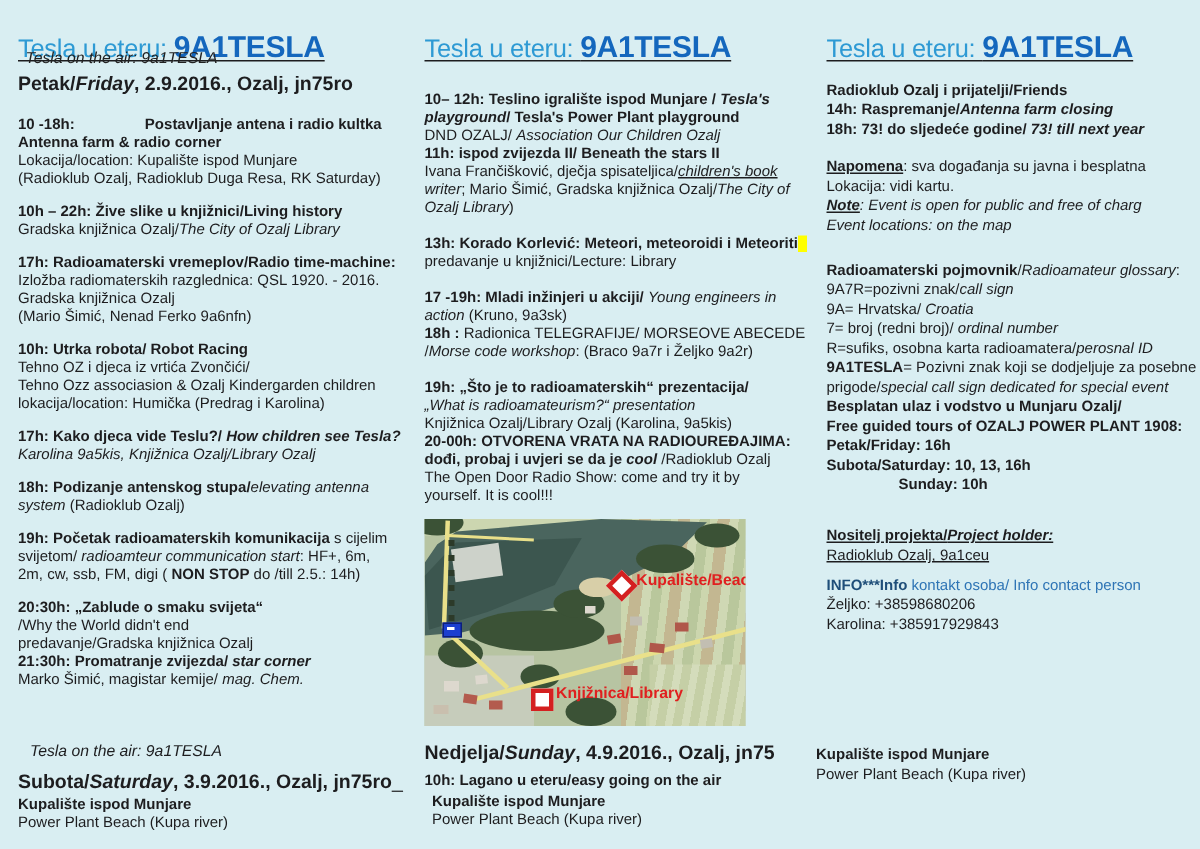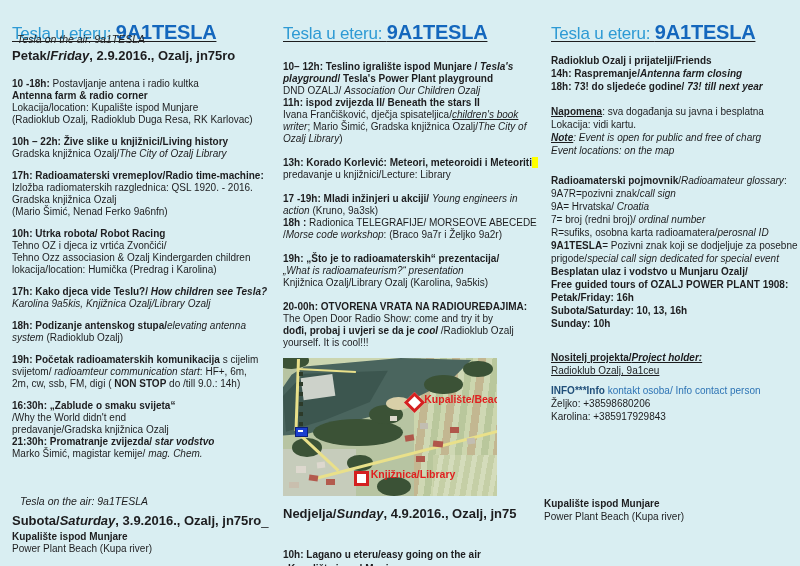--- a/index.html
+++ b/index.html
@@ -60,45 +60,45 @@
 
   <div class="col col-left">
     <div class="title-wrap">
       <span class="title-underline">
         <span class="t-prefix">Tesla u eteru: </span><span class="t-call">9A1TESLA</span>
       </span>
       <span class="overlay-italic">Tesla on the air: 9a1TESLA</span>
     </div>
     <div>
         <p class="line" style="margin-top: 2px; font-size: 13px; line-height: 16.9px;"><span style="font-weight: 700;">Petak/</span><span style="font-weight: 700; font-style: italic;">Friday</span><span style="font-weight: 700;">, 2.9.2016., Ozalj, jn75ro</span></p>
-        <p class="line" style="margin-top: 13px;"><span style="font-weight: 700;">10 -18h</span><span style="font-weight: 700;">: </span><span style="font-weight: 400;">Postavljanje antena i radio kultka</span></p>
+        <p class="line" style="margin-top: 13px;"><span style="font-weight: 700;">10 -18h</span><span style="font-weight: 700;">: </span><span style="font-weight: 700; margin-left: 44px;">Postavljanje antena i radio kultka</span></p>
         <p class="line"><span style="font-weight: 700;">Antenna farm &amp; radio corner</span></p>
         <p class="line"><span>Lokacija/location: Kupalište ispod Munjare</span></p>
-        <p class="line"><span>(Radioklub Ozalj, Radioklub Duga Resa, RK Karlovac)</span></p>
+        <p class="line"><span>(Radioklub Ozalj, Radioklub Duga Resa, RK Saturday)</span></p>
         <p class="line" style="margin-top: 10px;"><span style="font-weight: 700;">10h – 22h: Žive slike u knjižnici/Living history</span></p>
         <p class="line"><span>Gradska knjižnica Ozalj/</span><span style="font-style: italic;">The City of Ozalj Library</span></p>
         <p class="line" style="margin-top: 10px;"><span style="font-weight: 700;">17h: Radioamaterski vremeplov/Radio time-machine:</span></p>
         <p class="line"><span>Izložba radiomaterskih razglednica: QSL 1920. - 2016.</span></p>
         <p class="line"><span>Gradska knjižnica Ozalj</span></p>
         <p class="line"><span>(Mario Šimić, Nenad Ferko 9a6nfn)</span></p>
         <p class="line" style="margin-top: 10px;"><span style="font-weight: 700;">10h: Utrka robota/ Robot Racing</span></p>
         <p class="line"><span>Tehno OZ i djeca iz vrtića Zvončići/</span></p>
         <p class="line"><span>Tehno Ozz associasion &amp; Ozalj Kindergarden children</span></p>
         <p class="line"><span>lokacija/location: Humička (Predrag i Karolina)</span></p>
         <p class="line" style="margin-top: 10px;"><span style="font-weight: 700;">17h: Kako djeca vide Teslu?/ </span><span style="font-weight: 700; font-style: italic;">How children see Tesla?</span></p>
         <p class="line"><span style="font-style: italic;">Karolina  9a5kis, Knjižnica Ozalj/Library Ozalj</span></p>
         <p class="line" style="margin-top: 10px;"><span style="font-weight: 700;">18h: Podizanje antenskog stupa/</span><span style="font-style: italic;">elevating antenna</span></p>
         <p class="line"><span style="font-style: italic;">system</span><span>  (Radioklub Ozalj)</span></p>
         <p class="line" style="margin-top: 10px;"><span style="font-weight: 700;">19h: Početak radioamaterskih komunikacija </span><span>s cijelim</span></p>
         <p class="line"><span>svijetom/ </span><span style="font-style: italic;">radioamteur communication start</span><span>: HF+, 6m,</span></p>
-        <p class="line"><span>2m, cw, ssb, FM, digi ( </span><span style="font-weight: 700;">NON STOP</span><span> do /till 9.0.: 14h)</span></p>
-        <p class="line" style="margin-top: 10px;"><span style="font-weight: 700;">16:30h: „Zablude o smaku svijeta“</span></p>
+        <p class="line"><span>2m, cw, ssb, FM, digi ( </span><span style="font-weight: 700;">NON STOP</span><span> do /till 2.5.: 14h)</span></p>
+        <p class="line" style="margin-top: 10px;"><span style="font-weight: 700;">20:30h: „Zablude o smaku svijeta“</span></p>
         <p class="line"><span>/Why the World didn't end</span></p>
         <p class="line"><span>predavanje/Gradska knjižnica Ozalj</span></p>
-        <p class="line"><span style="font-weight: 700;">21:30h: Promatranje zvijezda/ </span><span style="font-weight: 700; font-style: italic;">star vodstvo</span></p>
+        <p class="line"><span style="font-weight: 700;">21:30h: Promatranje zvijezda/ </span><span style="font-weight: 700; font-style: italic;">star corner</span></p>
         <p class="line"><span>Marko Šimić, magistar kemije/ </span><span style="font-style: italic;">mag. Chem.</span></p>
         <p class="line" style="margin-top: 35px; margin-left: 8px; font-size: 10.5px; line-height: 13.65px;"><span style="font-style: italic;">Tesla on the air: 9a1TESLA</span></p>
         <p class="line" style="margin-top: 4px; font-size: 13px; line-height: 16.9px;"><span style="font-weight: 700;">Subota/</span><span style="font-weight: 700; font-style: italic;">Saturday</span><span style="font-weight: 700;">, 3.9.2016., Ozalj, jn75ro</span><span>_</span></p>
         <p class="line" style="margin-top: 2px;"><span style="font-weight: 700;">Kupalište ispod Munjare</span></p>
         <p class="line"><span>Power Plant Beach (Kupa river)</span></p>
       </div>
   </div>
 
   <div class="col col-middle">
     <div class="title-wrap">
@@ -116,23 +116,23 @@
         <p class="line"><span style="font-style: italic;">Ozalj Library</span><span>)</span></p>
         <p class="line" style="margin-top: 12px;"><span style="font-weight: 700;">13h:  Korado Korlević: </span><span style="font-weight: 700;">Meteori, meteoroidi i Meteoriti</span><span style="background: rgb(255, 255, 0);">&nbsp;&nbsp;</span></p>
         <p class="line"><span>predavanje u knjižnici/Lecture: Library</span></p>
         <p class="line" style="margin-top: 12px;"><span style="font-weight: 700; margin-top: 43px;">17 -19h: Mladi inžinjeri u akciji/ </span><span style="font-style: italic;">Young engineers in</span></p>
         <p class="line"><span style="font-style: italic;">action</span><span> (Kruno, 9a3sk)</span></p>
         <p class="line"><span style="font-weight: 700;">18h :</span><span> Radionica TELEGRAFIJE/ MORSEOVE ABECEDE</span></p>
         <p class="line"><span>/</span><span style="font-style: italic;">Morse code workshop</span><span>: (Braco 9a7r i Željko 9a2r)</span></p>
         <p class="line" style="margin-top: 12px;"><span style="font-weight: 700;">19h: „Što je to radioamaterskih“ prezentacija/</span></p>
         <p class="line"><span style="font-style: italic;">„What is radioamateurism?“ presentation</span></p>
         <p class="line"><span>Knjižnica Ozalj/Library Ozalj (Karolina, 9a5kis)</span></p>
-        <p class="line" style="margin-top: 12px;"><span style="font-weight: 700;">20-00h: OTVORENA VRATA NA RADIOUREĐAJIMA:</span></p>
+        <p class="line" style=""><span style="font-weight: 700;">20-00h: OTVORENA VRATA NA RADIOUREĐAJIMA:</span></p>
+        <p class="line"><span style="font-weight: 700;">dođi, probaj i uvjeri se da je </span><span style="font-weight: 700; font-style: italic;">cool </span><span>/Radioklub Ozalj</span></p>
         <p class="line"><span>The Open Door Radio Show: come and try it by</span></p>
-        <p class="line"><span style="font-weight: 700;">dođi, probaj i uvjeri se da je </span><span style="font-weight: 700; font-style: italic;">cool </span><span>/Radioklub Ozalj</span></p>
         <p class="line"><span>yourself. It is cool!!!</span></p>
       </div>
 
     <div class="map">
       <div class="m-topstrip"></div>
       <div class="m-fields"></div>
       <div class="m-fields2"></div>
       <div class="m-village"></div>
       <div class="m-river"></div>
       <div class="m-river-dark"></div>
@@ -171,21 +171,21 @@
       <div class="m-sign" style="left:5.5%;top:50%;"></div>
 
       <div class="marker-diamond" style="left:58%;top:27%;"></div>
       <span class="map-label" style="left:66%;top:25%;">Kupalište/Beach</span>
       <div class="marker-square" style="left:33%;top:82%;"></div>
       <span class="map-label" style="left:41%;top:80%;">Knjižnica/Library</span>
     </div>
 
     <div>
         <p class="line" style="margin-top: 10px; font-size: 13px; line-height: 16.9px;"><span style="font-weight: 700;">Nedjelja/</span><span style="font-weight: 700; font-style: italic;">Sunday</span><span style="font-weight: 700;">, 4.9.2016., Ozalj, jn75</span></p>
-        <p class="line" style="margin-top: 26px;"><span style="font-weight: 700;">10h: Lagano u eteru/easy going on the air</span></p>
+        <p class="line" style="margin-top: 4px;"><span style="font-weight: 700;">10h: Lagano u eteru/easy going on the air</span></p>
         <p class="line" style="margin-top: 2px; margin-left: 5px;"><span style="font-weight: 700;">Kupalište ispod Munjare</span></p>
         <p class="line" style="margin-left: 5px;"><span>Power Plant Beach (Kupa river)</span></p>
       </div>
   </div>
 
   <div class="col col-right">
     <div class="title-wrap">
       <span class="title-underline">
         <span class="t-prefix">Tesla u eteru: </span><span class="t-call">9A1TESLA</span>
       </span>
@@ -202,21 +202,21 @@
         <p class="line"><span>9A7R=pozivni znak/</span><span style="font-style: italic;">call sign</span></p>
         <p class="line"><span>9A= Hrvatska/ </span><span style="font-style: italic;">Croatia</span></p>
         <p class="line"><span>7= broj (redni broj)/ </span><span style="font-style: italic;">ordinal number</span></p>
         <p class="line"><span>R=sufiks, osobna karta radioamatera/</span><span style="font-style: italic;">perosnal ID</span></p>
         <p class="line"><span style="font-weight: 700;">9A1TESLA</span><span>= Pozivni znak koji se dodjeljuje za posebne</span></p>
         <p class="line"><span>prigode/</span><span style="font-style: italic;">special call sign dedicated for special event</span></p>
         <p class="line"><span style="font-weight: 700;">Besplatan ulaz i vodstvo u Munjaru Ozalj/</span></p>
         <p class="line"><span style="font-weight: 700;">Free guided tours of OZALJ POWER PLANT 1908:</span></p>
         <p class="line"><span style="font-weight: 700;">Petak/Friday: 16h</span></p>
         <p class="line"><span style="font-weight: 700;">Subota/Saturday: 10, 13, 16h</span></p>
-        <p class="line"><span style="font-weight: 700;">Sunday: 10h</span></p>
+        <p class="line"><span style="font-weight: 700; margin-left: 48px;">Sunday: 10h</span></p>
         <p class="line" style="margin-top: 21px;"><span style="font-weight: 700; text-decoration: underline;">Nositelj projekta/</span><span style="font-weight: 700; font-style: italic; text-decoration: underline;">Project holder:</span></p>
         <p class="line"><span style="text-decoration: underline;">Radioklub Ozalj, 9a1ceu</span></p>
         <p class="line" style="margin-top: 7px;"><span style="font-weight: 700; color: rgb(31, 78, 121);">INFO</span><span style="font-weight: 700; color: rgb(31, 78, 121);">***Info</span><span style="color: rgb(46, 116, 181);"> kontakt osoba/ Info contact person</span></p>
         <p class="line"><span>Željko: +38598680206</span></p>
         <p class="line"><span>Karolina: +385917929843</span></p>
         <p class="line" style="margin-top: 74px; margin-left: -7px;"><span style="font-weight: 700;">Kupalište ispod Munjare</span></p>
         <p class="line" style="margin-left: -7px;"><span>Power Plant Beach (Kupa river)</span></p>
       </div>
   </div>
 

